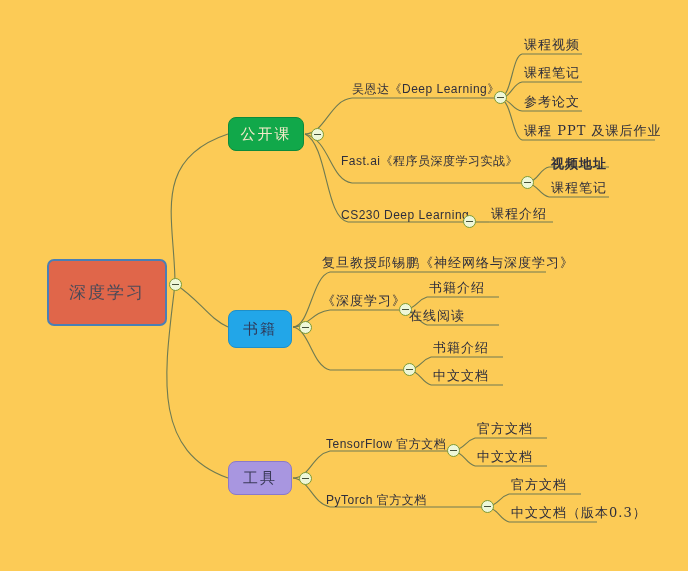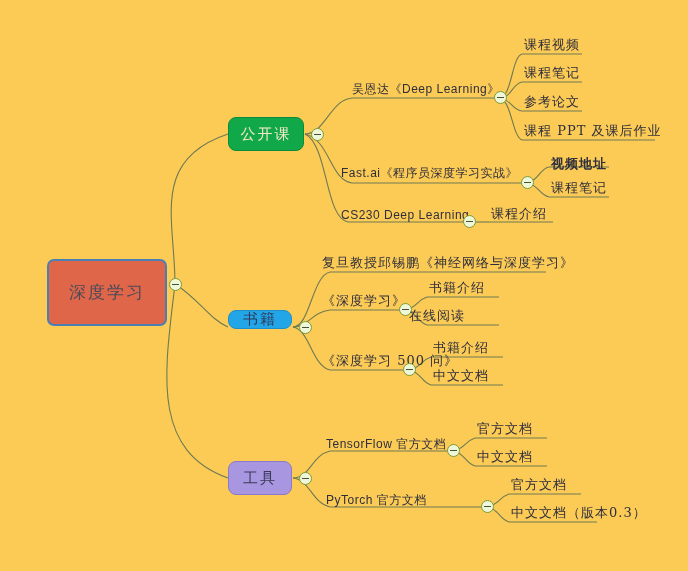--- a/index.html
+++ b/index.html
@@ -180,45 +180,44 @@
   <div class="toggle" style="left:311px; top:128px;"></div>
 
   <div class="label mixed" style="left:352px; top:82px;">吴恩达《Deep Learning》</div>
   <div class="toggle" style="left:494px; top:91px;"></div>
 
   <div class="label cjk" style="left:524px; top:38px;">课程视频</div>
   <div class="label cjk" style="left:524px; top:66px;">课程笔记</div>
   <div class="label cjk" style="left:524px; top:95px;text-align:right;">参考论文</div>
   <div class="label cjk" style="left:524px; top:124px;">课程 PPT 及课后作业</div>
 
-  <div class="label mixed" style="left:341px; top:166px;">Fast.ai《程序员深度学习实战》</div>
+  <div class="label mixed" style="left:341px; top:154px;">Fast.ai《程序员深度学习实战》</div>
   <div class="toggle" style="left:521px; top:176px;"></div>
 
   <div class="label cjk" style="left:551px; top:157px;font-weight:bold;">视频地址</div>
   <div class="label cjk" style="left:551px; top:181px;">课程笔记</div>
 
   <div class="label mixed" style="left:341px; top:208px;">CS230 Deep Learning</div>
   <div class="toggle" style="left:463px; top:215px;"></div>
 
   <div class="label cjk" style="left:491px; top:207px;">课程介绍</div>
 
-  <div class="node-box node-branch branch-books" style="left:228px; top:310px; width:64px; height:19px;">
+  <div class="node-box node-branch branch-books" style="left:228px; top:310px; width:64px; height:38px;">
     <span>书籍</span>
   </div>
   <div class="toggle" style="left:299px; top:321px;"></div>
 
   <div class="label cjk" style="left:322px; top:256px;">复旦教授邱锡鹏《神经网络与深度学习》</div>
 
   <div class="label cjk" style="left:322px; top:294px;">《深度学习》</div>
   <div class="toggle" style="left:399px; top:303px;"></div>
 
   <div class="label cjk" style="left:429px; top:281px;">书籍介绍</div>
   <div class="label cjk" style="left:409px; top:309px;">在线阅读</div>
 
-  <div class="label cjk" style="left:322px; top:354px;">《深度学习 500 问》</div>
   <div class="toggle" style="left:403px; top:363px;"></div>
 
   <div class="label cjk" style="left:433px; top:341px;">书籍介绍</div>
   <div class="label cjk" style="left:433px; top:369px;">中文文档</div>
 
   <div class="node-box node-branch branch-tools" style="left:228px; top:461px; width:64px; height:34px;">
     <span>工具</span>
   </div>
   <div class="toggle" style="left:299px; top:472px;"></div>
 

